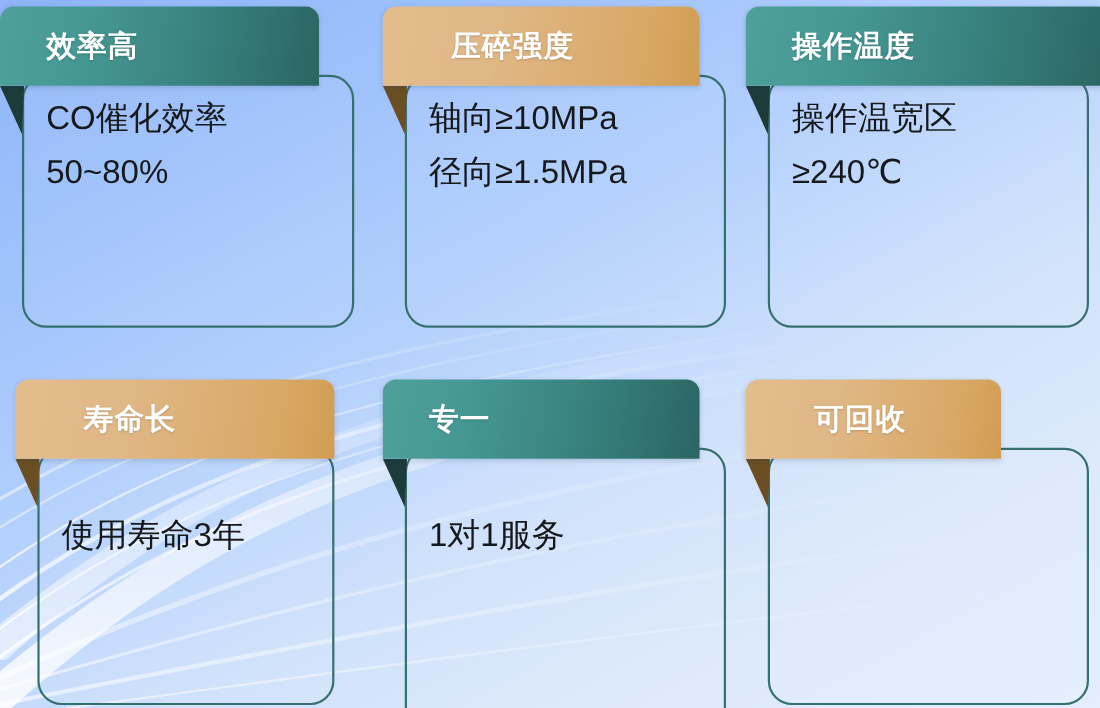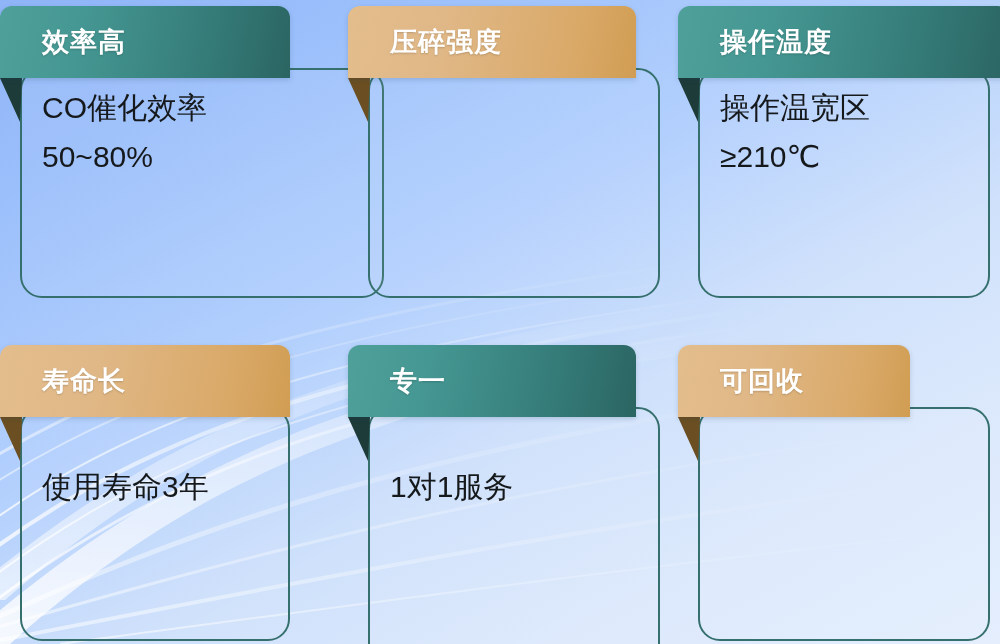--- a/index.html
+++ b/index.html
@@ -60,20 +60,21 @@
     display:flex;
     align-items:center;
     box-shadow:0 2px 5px rgba(30,60,90,0.18);
     z-index:3;
   }
   .card-banner.teal{
     background:linear-gradient(100deg,#4fa09a 0%,#459793 28%,#357c79 70%,#2b6562 100%);
   }
   .card-banner.tan{
     background:linear-gradient(100deg,#e4bd8d 0%,#e0b887 32%,#d9a968 78%,#d19d53 100%);
+    padding-left:20px;
   }
 
   .banner-title{
     color:#ffffff;
     font-size:27px;
     font-weight:bold;
     letter-spacing:1px;
     margin-left:42px;
     text-shadow:0 1px 2px rgba(0,0,0,0.18);
     white-space:nowrap;
@@ -141,21 +142,21 @@
         <path d="M-20,644 C280,586 520,536 900,486" stroke-width="4"></path>
         <path d="M60,644 C330,608 560,576 940,534" stroke-width="2"></path>
         <path d="M-60,520 C100,404 280,336 720,276" stroke-width="2"></path>
         <path d="M-60,492 C90,388 270,320 700,262" stroke-width="3"></path>
       </g>
     </svg>
   </div>
 
   <div class="grid">
 
-    <div class="card row1" style="left:0px; top:6px; width:384px; height:292px;">
+    <div class="card row1" style="left:0px; top:6px; width:322px; height:292px;">
       <div class="card-body"></div>
       <div class="card-banner teal" style="width:290px;">
         <span class="banner-title">效率高</span>
       </div>
       <div class="fold">
         <svg width="22" height="44" viewBox="0 0 22 44" xmlns="http://www.w3.org/2000/svg">
           <polygon points="0,0 22,0 20,44" fill="#1d3b39"></polygon>
         </svg>
       </div>
       <div class="card-text">CO催化效率
@@ -165,37 +166,39 @@
     <div class="card row1" style="left:348px; top:6px; width:312px; height:292px;">
       <div class="card-body"></div>
       <div class="card-banner tan" style="width:288px;">
         <span class="banner-title">压碎强度</span>
       </div>
       <div class="fold">
         <svg width="22" height="44" viewBox="0 0 22 44" xmlns="http://www.w3.org/2000/svg">
           <polygon points="0,0 22,0 20,44" fill="#6b4f22"></polygon>
         </svg>
       </div>
+      <div class="card-text">轴向≥10MPa
+径向≥1.5MPa</div>
     </div>
 
     <div class="card row1" style="left:678px; top:6px; width:312px; height:292px;">
       <div class="card-body"></div>
       <div class="card-banner teal" style="width:332px;">
         <span class="banner-title">操作温度</span>
       </div>
       <div class="fold">
         <svg width="22" height="44" viewBox="0 0 22 44" xmlns="http://www.w3.org/2000/svg">
           <polygon points="0,0 22,0 20,44" fill="#1d3b39"></polygon>
         </svg>
       </div>
       <div class="card-text">操作温宽区
-≥210℃</div>
-    </div>
-
-    <div class="card row2" style="left:0px; top:345px; width:290px; height:296px;">
+≥240℃</div>
+    </div>
+
+    <div class="card row2" style="left:14px; top:345px; width:290px; height:296px;">
       <div class="card-body"></div>
       <div class="card-banner tan" style="width:290px;">
         <span class="banner-title">寿命长</span>
       </div>
       <div class="fold">
         <svg width="22" height="44" viewBox="0 0 22 44" xmlns="http://www.w3.org/2000/svg">
           <polygon points="0,0 22,0 20,44" fill="#6b4f22"></polygon>
         </svg>
       </div>
       <div class="card-text">使用寿命3年</div>

